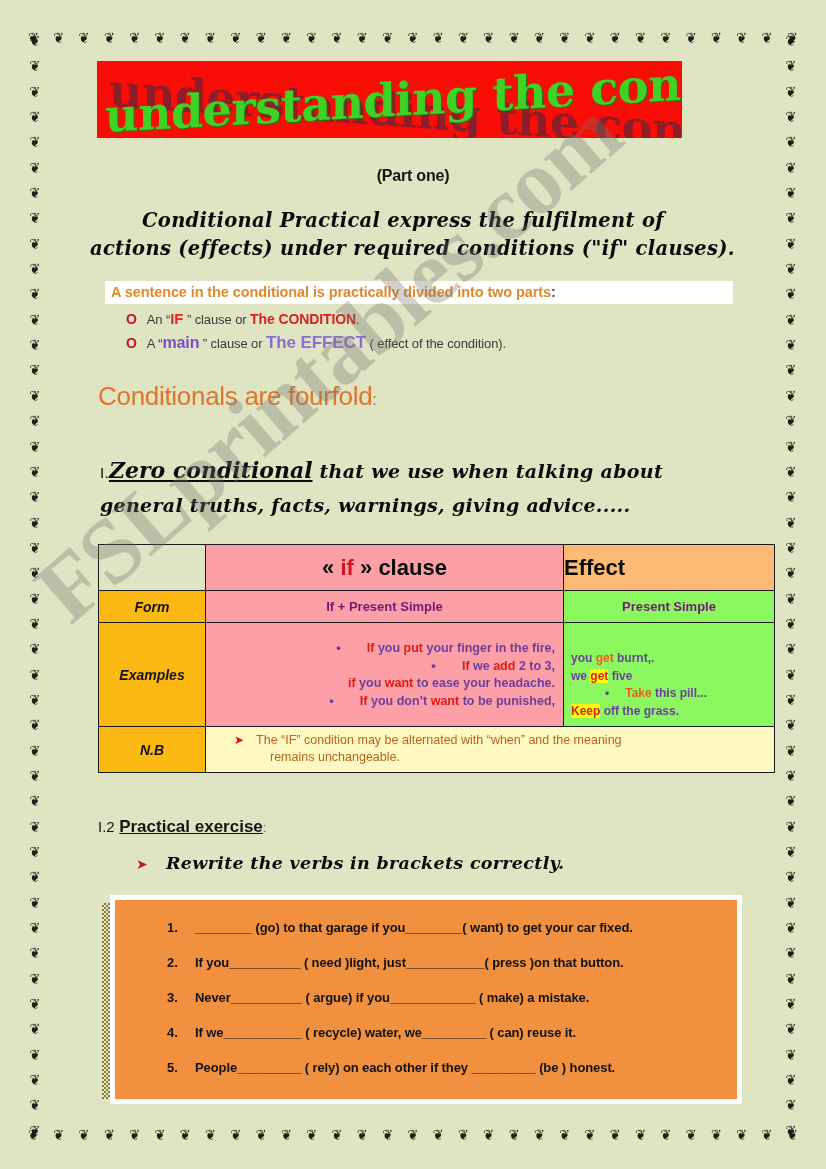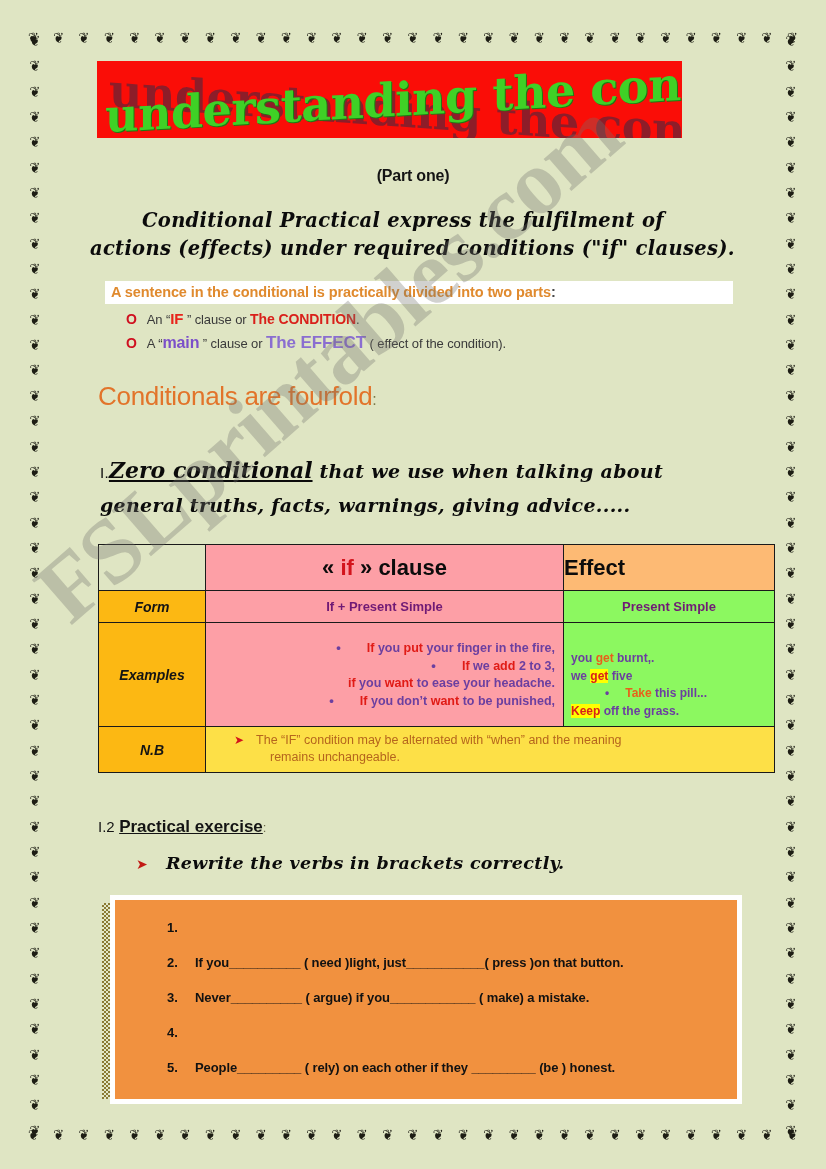--- a/index.html
+++ b/index.html
@@ -236,21 +236,21 @@
   td.eff-head {
     background: #fdba74;
     font-size: 22px;
     font-weight: bold;
     color: #0c0c0c;
     height: 45px;
     width: 210px;
   }
   td.if-cell { background: #fd9fa6; }
   td.eff-cell { background: #8cf860; width: 210px; }
-  td.nb-cell { background: #fde047; margin-top: 24px; }
+  td.nb-cell { background: #fef9c3; margin-top: 24px; }
 
   .form-text {
     text-align: center;
     font-size: 13px;
     font-weight: bold;
     color: #701a75;
     padding: 8px 0;
   }
   .ex-left {
     padding: 5px 8px 6px 6px;
@@ -593,31 +593,33 @@
 
     <div class="script rewrite">
       <span class="arrow">➤</span><span>Rewrite the verbs in brackets correctly.</span>
     </div>
 
     <div class="ex-box-wrap">
       <div class="ex-shadow"></div>
       <div class="ex-box" id="ex-box">
           <div class="ex-item">
             <span class="idx">1.</span>
+            <span class="txt">________ (go) to that garage if you________( want) to get your car fixed.</span>
           </div>
           <div class="ex-item">
             <span class="idx">2.</span>
             <span class="txt">If you__________ ( need )light, just___________( press )on that button.</span>
           </div>
           <div class="ex-item">
             <span class="idx">3.</span>
             <span class="txt">Never__________ ( argue) if you____________ ( make) a mistake.</span>
           </div>
           <div class="ex-item">
             <span class="idx">4.</span>
+            <span class="txt">If we___________ ( recycle) water, we_________  ( can) reuse it.</span>
           </div>
           <div class="ex-item">
             <span class="idx">5.</span>
             <span class="txt">People_________ ( rely) on each other if they  _________ (be ) honest.</span>
           </div>
         </div>
     </div>
 
   </div>
 

